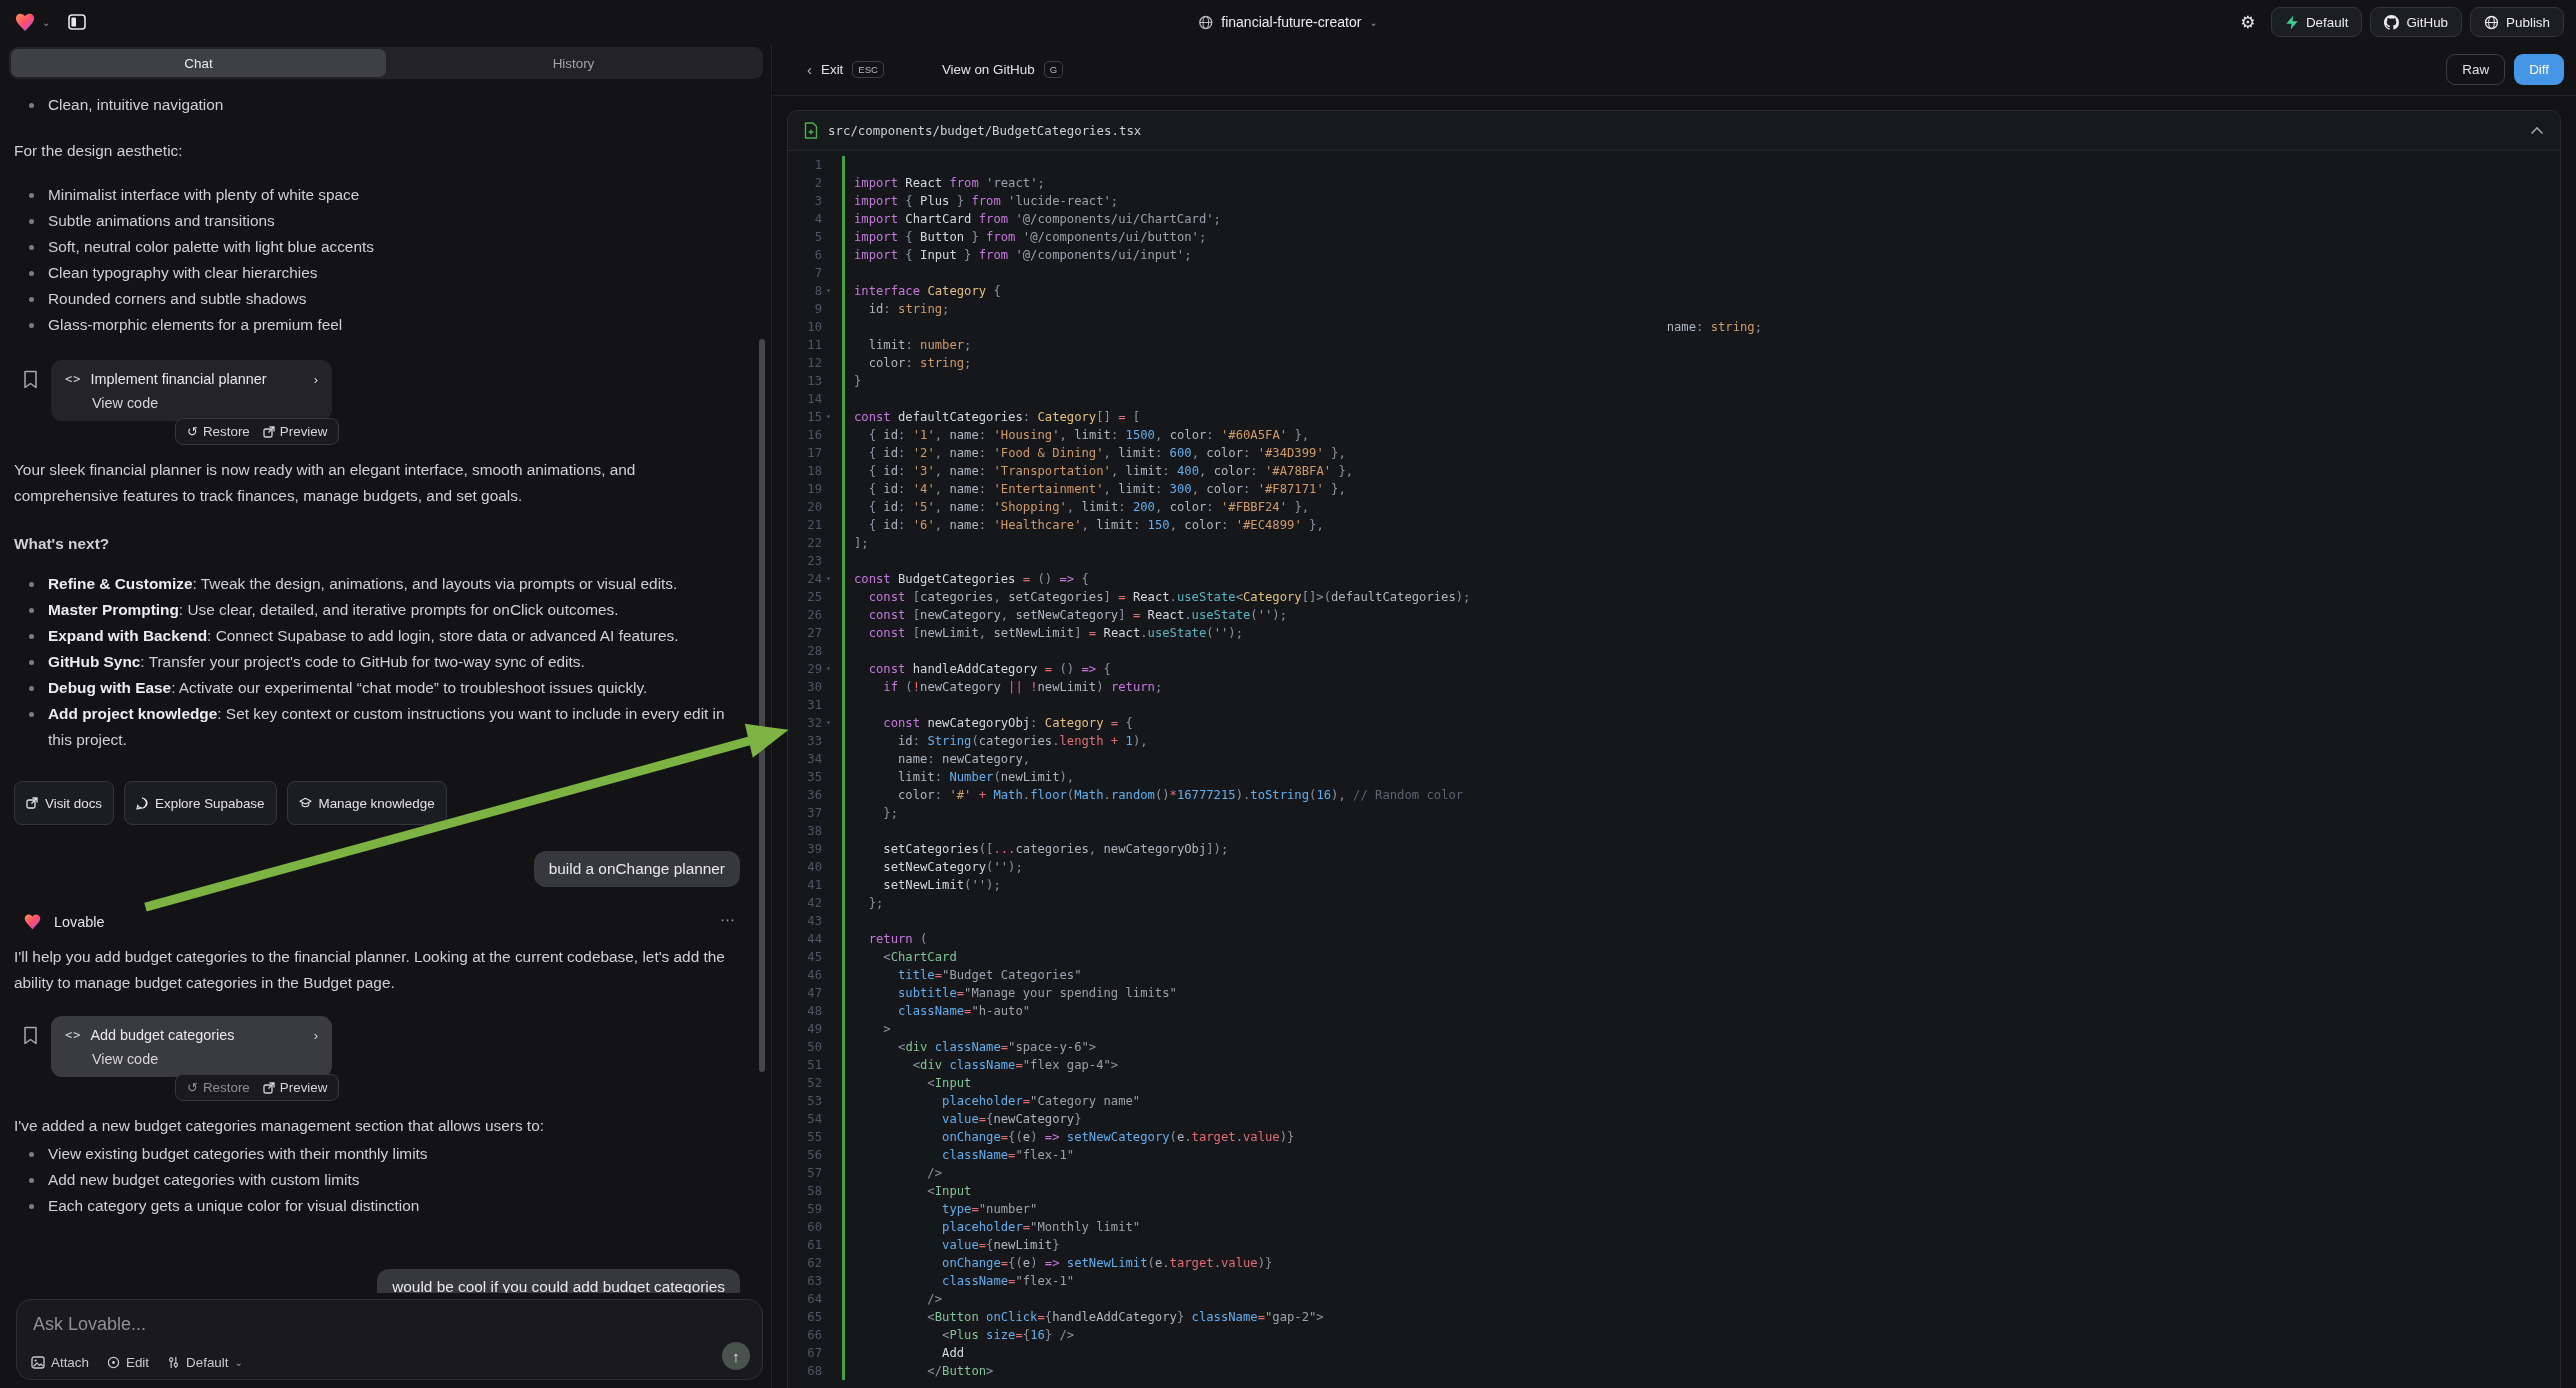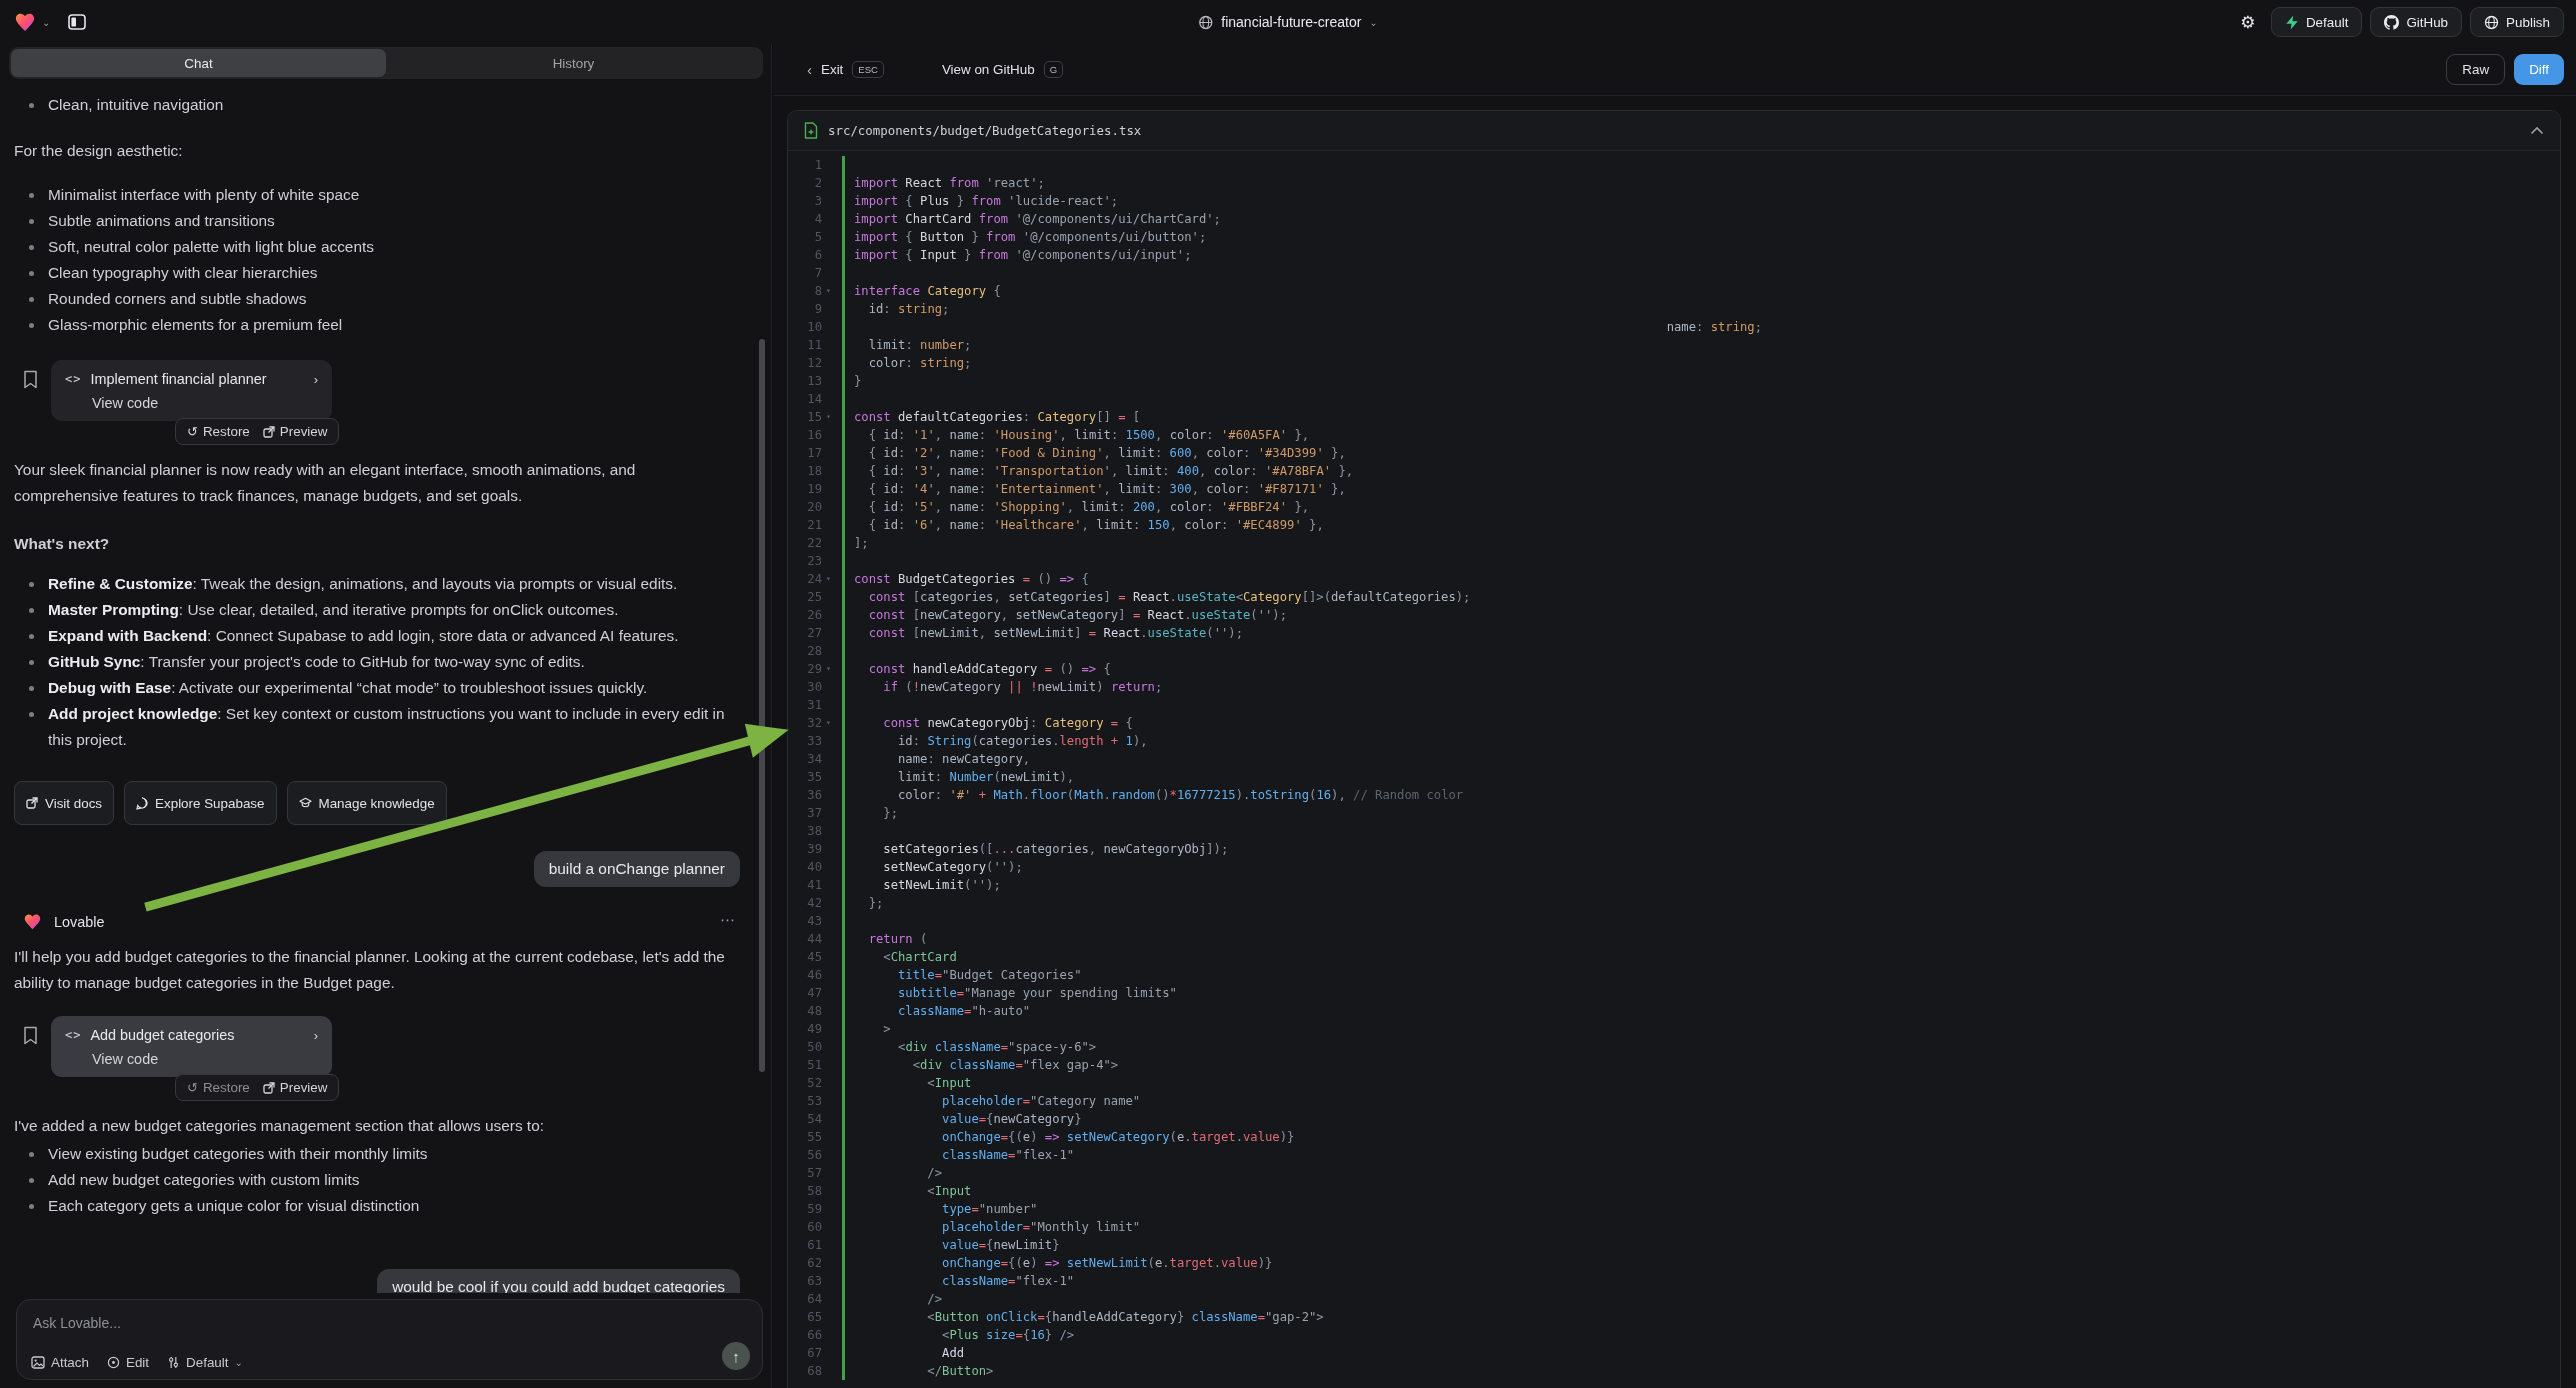--- a/index.html
+++ b/index.html
@@ -50,21 +50,21 @@
   .act-btn { height:44px; display:flex; align-items:center; gap:7px; padding:0 11px; background:#1c1d21; border:1px solid #333playbook540; border:1px solid #35363c; border-radius:8px; color:#e2e2e7; font-size:13.4px; cursor:pointer; }
 
   .bubble { background:#37383d; border-radius:12px; padding:9px 15px; font-size:15.4px; color:#e8e8ec; width:fit-content; margin-left:auto; margin-right:6px; }
 
   .lov-row { display:flex; align-items:center; gap:12px; position:relative; margin-left:9px; }
   .lov-name { font-size:14.4px; color:#e4e4e8; }
   .more { position:absolute; right:10px; top:-2px; color:#9a9aa0; font-size:15px; letter-spacing:1px; cursor:pointer; }
 
   
   .composer { position:absolute; left:16px; top:1255px; width:747px; height:81px; background:#1a1a1e; border:1px solid #2e2e34; border-radius:15px; padding:14px 16px 10px 16px; }
-  .composer input { width:100%; background:transparent; border:none; outline:none; font-size:14px; color:#e6e6ea; font-family:"Liberation Sans",sans-serif; }
+  .composer input { width:100%; background:transparent; border:none; outline:none; font-size:18px; color:#e6e6ea; font-family:"Liberation Sans",sans-serif; }
   .composer input::placeholder { color:#8f8f98; }
   .comp-row { position:absolute; left:14px; right:12px; bottom:9px; display:flex; align-items:center; gap:18px; }
   .comp-item { display:flex; align-items:center; gap:6px; font-size:13.4px; color:#c9c9cf; cursor:pointer; }
   .send { position:absolute; right:0; bottom:0; width:28px; height:28px; border-radius:50%; background:#49524c; color:#d5e0d8; border:none; font-size:15px; display:flex; align-items:center; justify-content:center; cursor:pointer; }
 
   
   .right-panel { position:absolute; left:773px; top:44px; width:1803px; height:1344px; background:#121214; }
   .rp-header { position:absolute; left:0; top:0; width:100%; height:52px; background:#131316; border-bottom:1px solid #222226; display:flex; align-items:center; }
   .exit-group { display:flex; align-items:center; gap:9px; margin-left:34px; cursor:pointer; }
   .exit-group .back { color:#b9b9c0; font-size:15px; }

